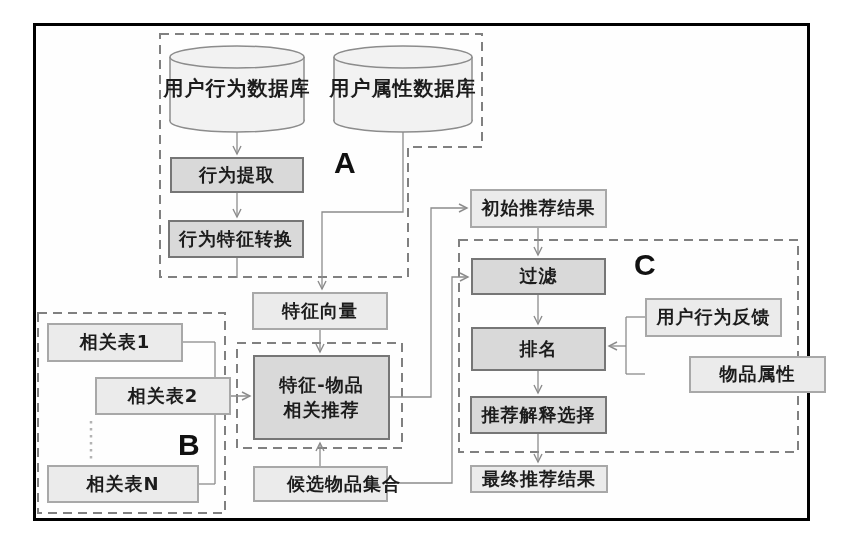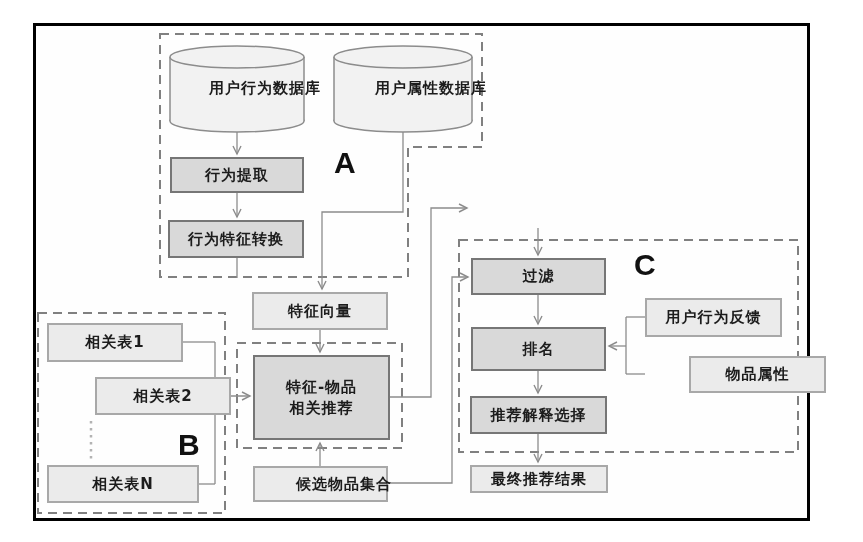--- a/index.html
+++ b/index.html
@@ -8,28 +8,28 @@
     overflow:hidden; font-family:"DejaVu Sans", sans-serif;
   }
   #frame {
     position:absolute; left:33px; top:23px; width:777px; height:498px;
     border:3px solid #000000; box-sizing:border-box; background:#fefefe;
   }
   svg.layer { position:absolute; left:0; top:0; width:863px; height:542px; }
   .node {
     position:absolute; box-sizing:border-box;
     display:flex; flex-direction:column; align-items:center; justify-content:center;
-    font-weight:bold; font-size:15px; color:#1c1c1c; text-align:center;
+    font-weight:bold; font-size:18px; color:#1c1c1c; text-align:center;
     letter-spacing:1px; line-height:1.35; white-space:nowrap;
   }
   .node.proc { background:#d9d9d9; border:2px solid #767676; }
   .node.data { background:#ebebeb; border:2px solid #a8a8a8; }
   .cyl-label {
     position:absolute; display:flex; align-items:center; justify-content:center;
-    font-weight:bold; font-size:15px; color:#1c1c1c; letter-spacing:1px; white-space:nowrap;margin-left:28px;
+    font-weight:bold; font-size:20px; color:#1c1c1c; letter-spacing:1px; white-space:nowrap;
   }
   .sec-label {
     position:absolute; font-weight:bold; font-size:30px; color:#111111;
     font-family:"Liberation Sans", sans-serif;
   }
 </style>
 </head>
 <body>
 
 <div id="stage">
@@ -110,20 +110,21 @@
   </div>
 
   <div class="node data" style="left:47px; top:323px; width:136px; height:39px;">相关表1</div>
 
   <div class="node data" style="left:47px; top:377px; width:136px; height:38px;margin-left:48px;">相关表2</div>
 
   <div class="node data" style="left:47px; top:465px; width:152px; height:38px;">相关表N</div>
 
   <div class="node data" style="left:253px; top:466px; width:135px; height:36px;padding-left:47px;">候选物品集合</div>
 
+  <div class="node data" style="left:470px; top:189px; width:137px; height:39px;">初始推荐结果</div>
 
   <div class="node proc" style="left:471px; top:258px; width:135px; height:37px;">过滤</div>
 
   <div class="node proc" style="left:471px; top:327px; width:135px; height:44px;">排名</div>
 
   <div class="node proc" style="left:470px; top:396px; width:137px; height:38px;">推荐解释选择</div>
 
   <div class="node data" style="left:470px; top:465px; width:138px; height:28px;">最终推荐结果</div>
 
   <div class="node data" style="left:645px; top:298px; width:137px; height:39px;">用户行为反馈</div>

